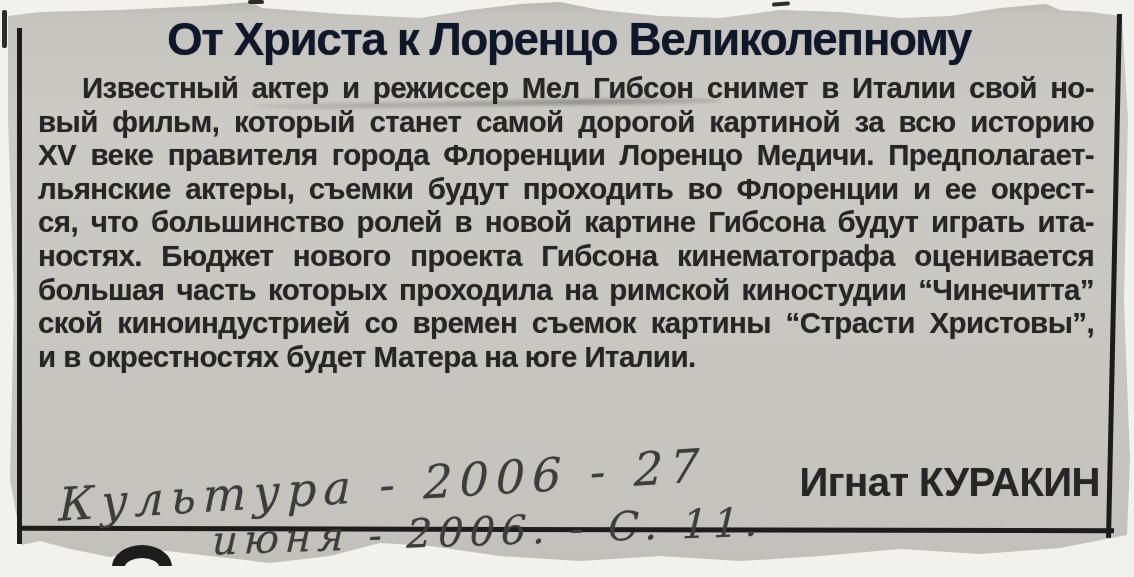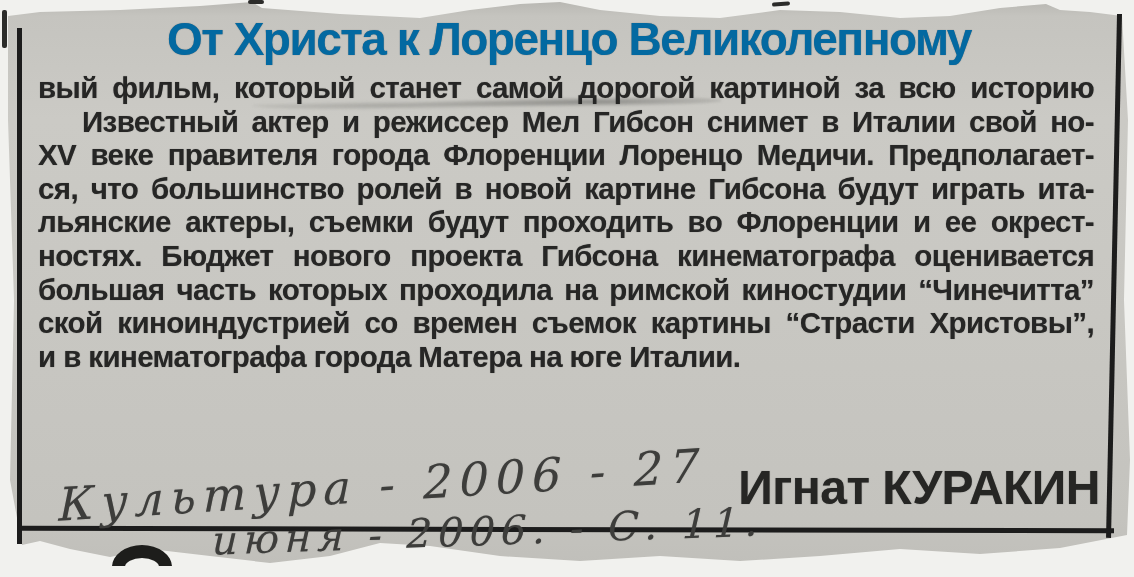--- a/index.html
+++ b/index.html
@@ -45,21 +45,21 @@
   .blob-arc {
     position: absolute; left: 112px; top: 545px; width: 60px; height: 44px;
     border: 13px solid #1d1d1b; border-radius: 50%;
     clip-path: inset(0 0 52% 0);
   }
 
   
   .headline {
     position: absolute; left: 26px; top: 12px; width: 1086px;
     text-align: center; font-weight: bold; font-size: 46px;
-    letter-spacing: -1.5px; color: #0369a1;
+    letter-spacing: -1.5px; color: #0f172a;
     text-shadow: 0 0 1px rgba(40,40,40,.55);
   }
 
   
   .body-text {
     position: absolute; left: 38px; top: 71px; width: 1056px;
     color: #262625; font-weight: bold; font-size: 29.5px;
     letter-spacing: -0.6px;
     text-shadow: 0 0 1px rgba(40,40,40,.45);
   }
@@ -75,21 +75,21 @@
     position: absolute; left: 252px; top: 96px; width: 470px; height: 14px;
     background:
       radial-gradient(ellipse 55% 50% at 72% 50%, rgba(95,95,92,.60), rgba(95,95,92,0) 72%),
       radial-gradient(ellipse 60% 45% at 30% 60%, rgba(110,110,106,.40), rgba(110,110,106,0) 70%);
     filter: blur(1px); transform: rotate(-0.6deg); border-radius: 50%;
   }
 
   
   .signature {
     position: absolute; right: 34px; top: 460px;
-    font-weight: bold; font-size: 48px; letter-spacing: -0.5px; color: #262624;
+    font-weight: bold; font-size: 40px; letter-spacing: -0.5px; color: #262624;
     text-shadow: 0 0 1px rgba(40,40,40,.5);
   }
 
   
   .hand {
     position: absolute; color: #3d3d3b;
     font-family: "DejaVu Serif", serif; font-style: italic;
     text-shadow: 0 0 1px rgba(70,70,68,.4);
   }
   .hand-1 { left: 58px;  top: 458px; font-size: 46px; letter-spacing: 7px;
@@ -109,27 +109,27 @@
 <div class="artifact art-left-1"></div>
 <div class="artifact art-top-1"></div>
 <div class="artifact art-top-2"></div>
 <div class="blob-arc"></div>
 
 <div class="headline">От Христа к Лоренцо Великолепному</div>
 
 <div class="pencil-smudge"></div>
 
 <div class="body-text">
+  <div class="bline first">Известный актер и режиссер Мел Гибсон снимет в Италии свой но-</div>
   <div class="bline">вый фильм, который станет самой дорогой картиной за всю историю</div>
-  <div class="bline first">Известный актер и режиссер Мел Гибсон снимет в Италии свой но-</div>
   <div class="bline">XV веке правителя города Флоренции Лоренцо Медичи. Предполагает-</div>
+  <div class="bline">льянские актеры, съемки будут проходить во Флоренции и ее окрест-</div>
   <div class="bline">ся, что большинство ролей в новой картине Гибсона будут играть ита-</div>
-  <div class="bline">льянские актеры, съемки будут проходить во Флоренции и ее окрест-</div>
   <div class="bline">ностях. Бюджет нового проекта Гибсона кинематографа оценивается</div>
   <div class="bline">большая часть которых проходила на римской киностудии “Чинечитта”</div>
   <div class="bline">ской киноиндустрией со времен съемок картины “Страсти Христовы”,</div>
-  <div class="bline last">и в кинематографа города Матера на юге Италии.</div>
+  <div class="bline last">и в окрестностях будет Матера на юге Италии.</div>
 </div>
 
 <div class="signature">Игнат КУРАКИН</div>
 
 <div class="hand hand-1">Культура - 2006 - 27</div>
 <div class="hand hand-2">июня - 2006. - С. 11.</div>
 
 </body></html>

